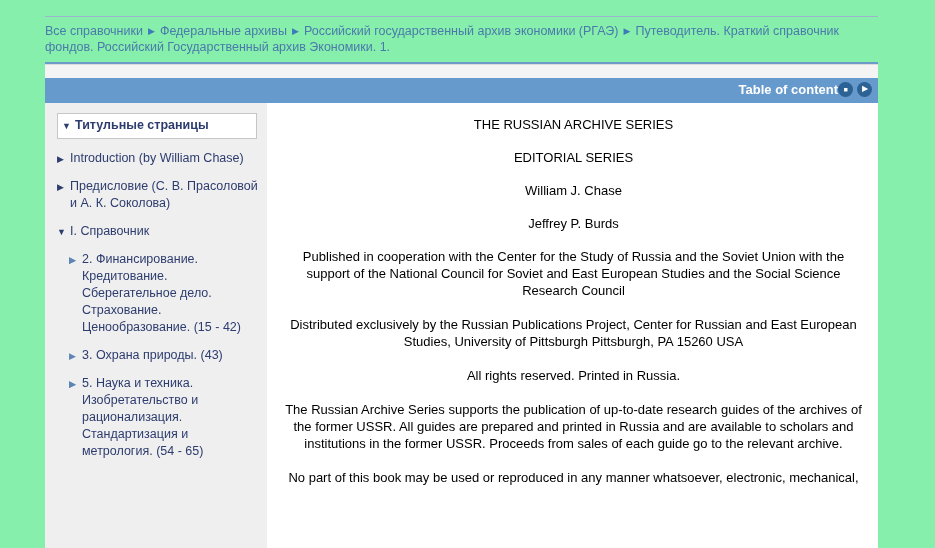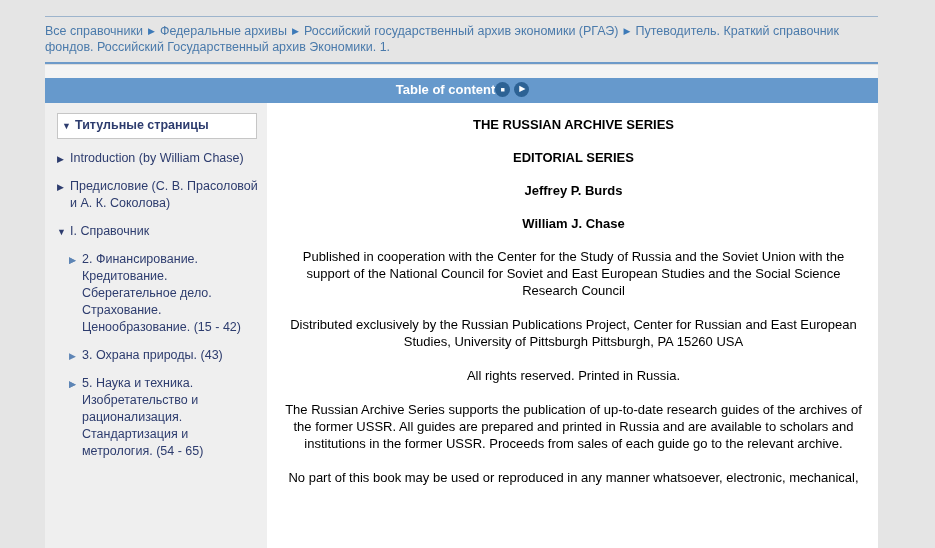--- a/index.html
+++ b/index.html
@@ -6,21 +6,21 @@
     margin: 0;
     padding: 0;
     background: #ffffff;
     font-family: "Liberation Sans", "DejaVu Sans", sans-serif;
   }
   .viewport {
     position: relative;
     width: 935px;
     height: 548px;
     overflow: hidden;
-    background: #e5e5e5;
+    background: #86efac;
   }
   .page {
     margin-left: 45px;
     width: 833px;
   }
   .top-rule {
     margin-top: 16px;
     height: 1px;
     background: #9db4cc;
   }
@@ -48,21 +48,21 @@
     height: 13px;
     background: #f4f4f4;
     border-top: 1px solid #dcdcdc;
   }
   
   .panel-header {
     height: 25px;
     background: #6699cc;
     display: flex;
     align-items: center;
-    justify-content: center;
+    justify-content: flex-end;
     padding: 0 6px 3px 8px;
     box-sizing: border-box;
   }
   .panel-title {
     color: #ffffff;
     font-weight: bold;
     font-size: 13px;
   }
   .panel-buttons {
     display: flex;
@@ -134,21 +134,21 @@
     background: #ffffff;
     padding: 13px 12px 0 14px;
     text-align: center;
     color: #000000;
     font-size: 13px;
     line-height: 17px;
     overflow: hidden;
   }
   .main h3 {
     font-size: 13px;
-    font-weight: bold;
+    font-weight: normal;
     margin: 0 0 16px 0;
   }
   .main p {
     margin: 0 0 17px 0;
   }
 </style>
 </head>
 <body>
 
 <div class="viewport">
@@ -202,22 +202,22 @@
                 <li class="tree-item">
                   <div class="tree-row"><span class="tri">▶</span><span>5. Наука и техника. Изобретательство и рационализация. Стандартизация и метрология. (54 - 65)</span></div>
                 </li>
               </ul>
             </li>
           </ul>
       </div>
       <div class="main">
           <h3>THE RUSSIAN ARCHIVE SERIES</h3>
           <h3>EDITORIAL SERIES</h3>
+          <h3>William J. Chase</h3>
           <h3>Jeffrey P. Burds</h3>
-          <h3>William J. Chase</h3>
           <p>Published in cooperation with the Center for the Study of Russia and the Soviet Union with the support of the National Council for Soviet and East European Studies and the Social Science Research Council</p>
           <p>Distributed exclusively by the Russian Publications Project, Center for Russian and East European Studies, University of Pittsburgh Pittsburgh, PA 15260 USA</p>
           <p>All rights reserved. Printed in Russia.</p>
           <p>The Russian Archive Series supports the publication of up-to-date research guides of the archives of the former USSR. All guides are prepared and printed in Russia and are available to scholars and institutions in the former USSR. Proceeds from sales of each guide go to the relevant archive.</p>
           <p>No part of this book may be used or reproduced in any manner whatsoever, electronic, mechanical,</p>
         </div>
     </div>
 
   </div>
 </div>

